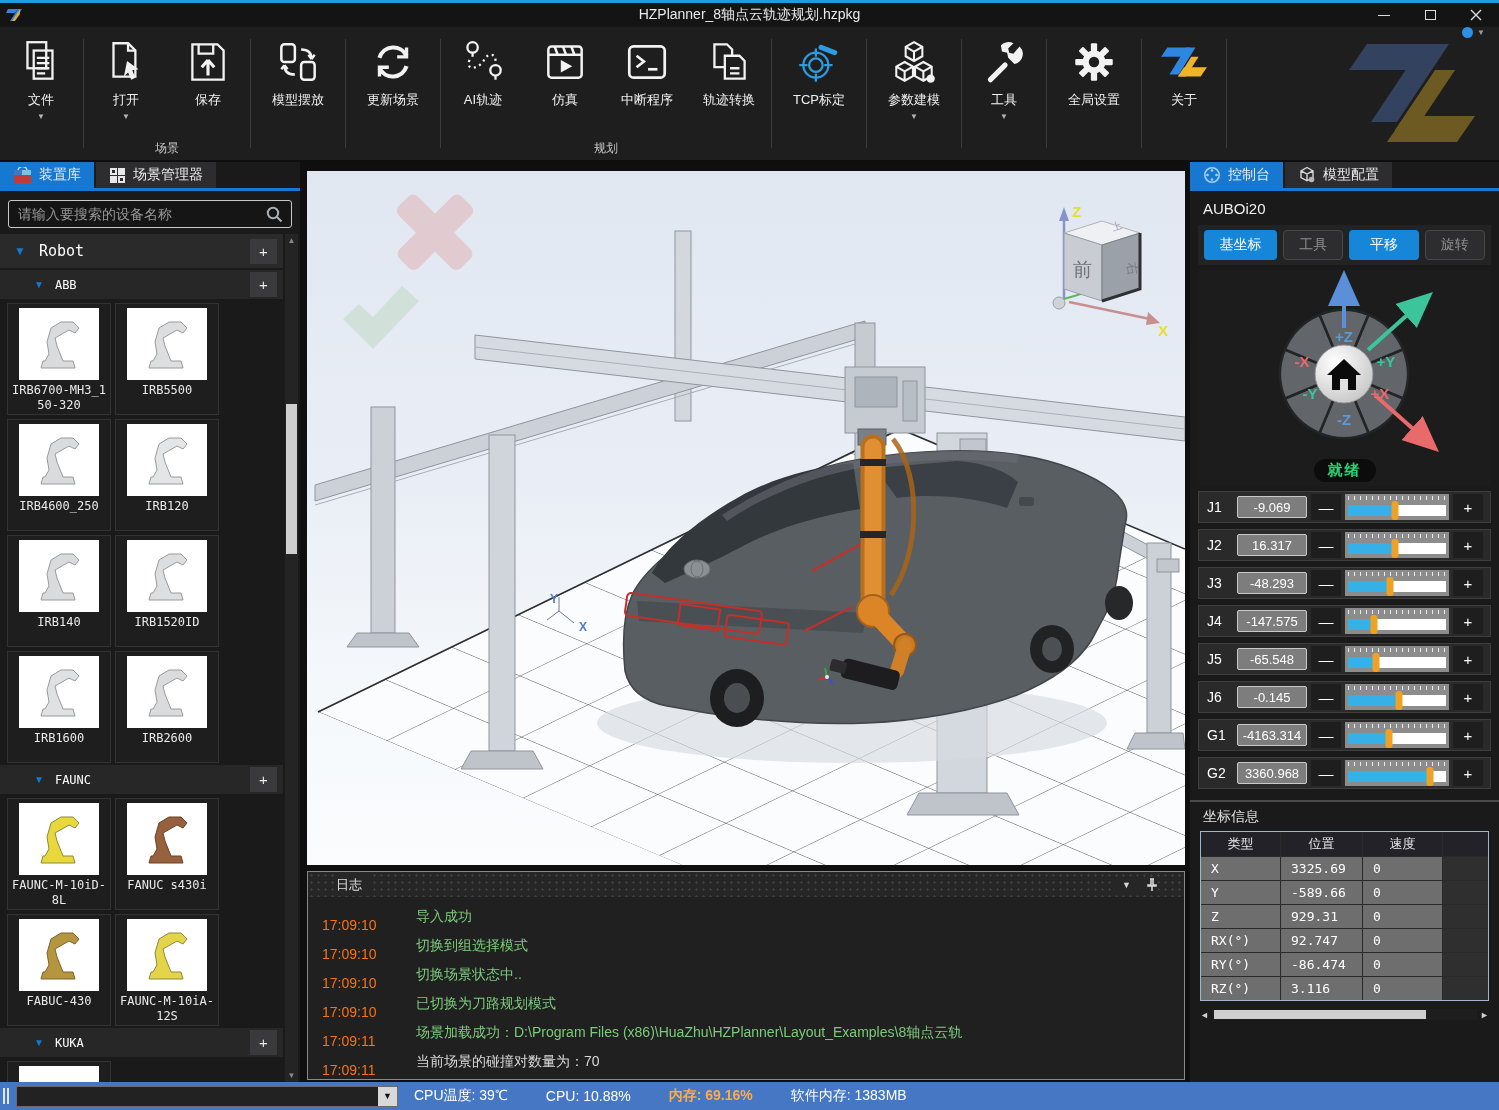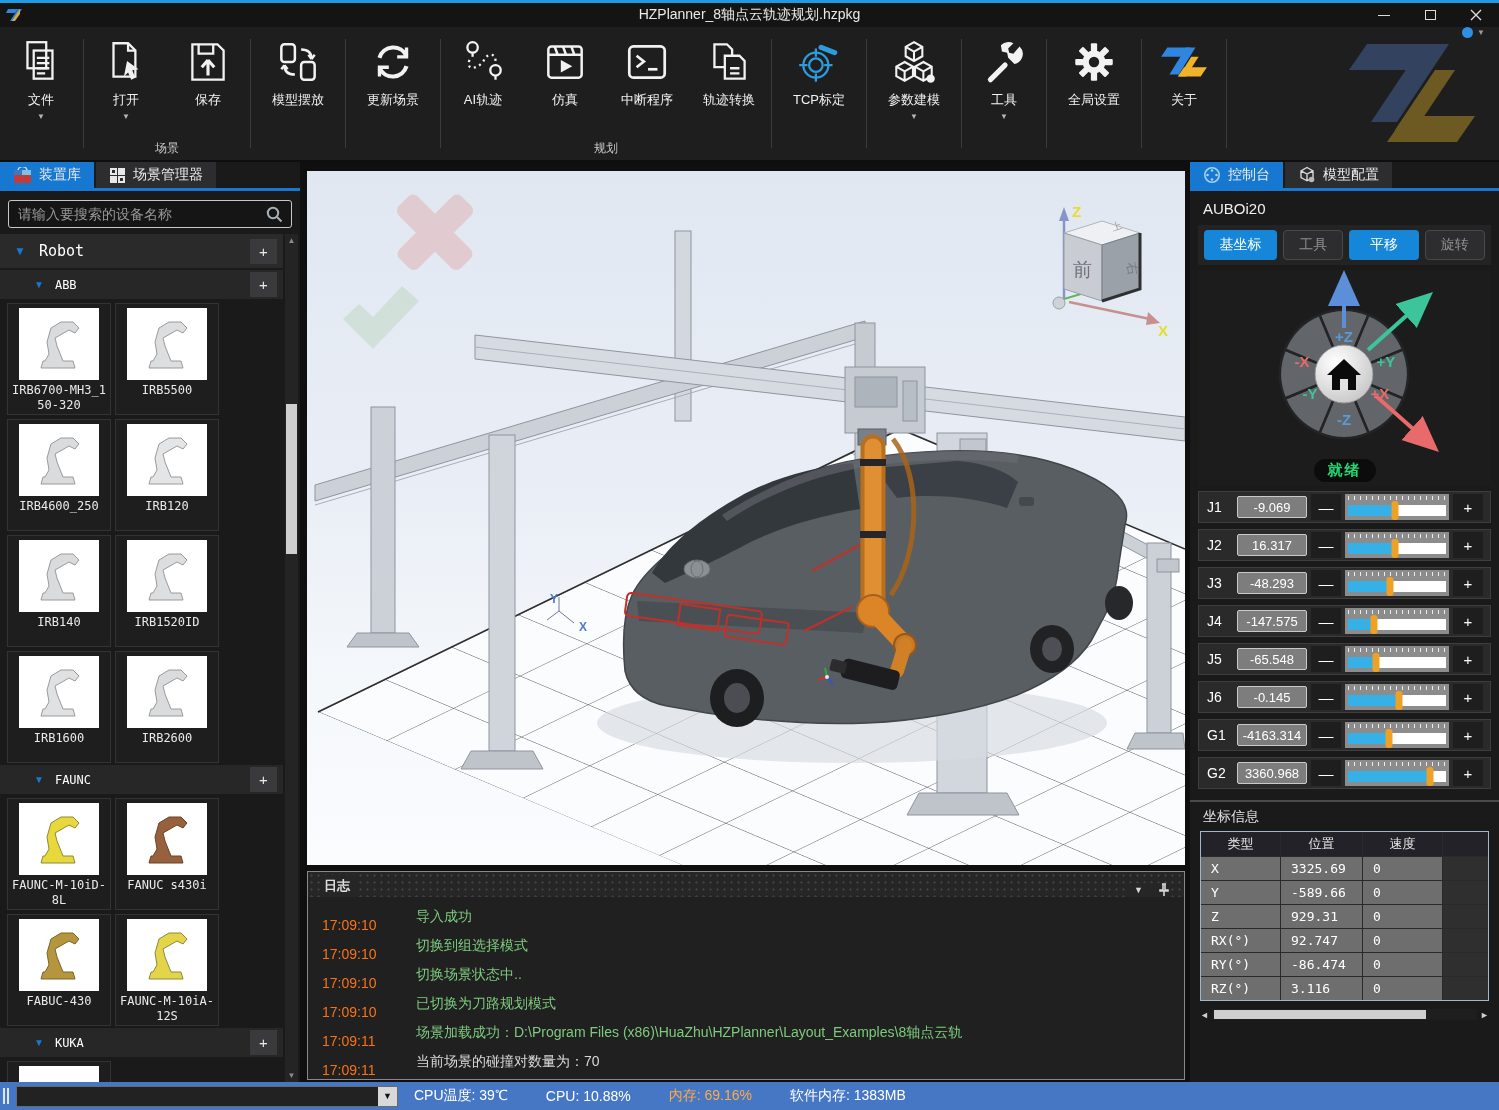--- a/index.html
+++ b/index.html
@@ -64,22 +64,22 @@
   .sb-scroll{position:absolute;right:2px;top:0;bottom:0;width:13px;background:#242424;color:#8a8a8a;}
   .sb-thumb{position:absolute;top:170px;height:150px;left:1px;right:1px;background:#cfcfcf;}
   .sb-arrow{position:absolute;left:0;right:0;text-align:center;font-size:8px;}
   .sb-arrow.up{top:2px;} .sb-arrow.dn{bottom:2px;}
 
   
   .center{width:878px;flex:none;display:flex;flex-direction:column;background:#0f0f0f;min-height:0;}
   .viewport{height:694px;margin-top:9px;flex:none;position:relative;background:#e8ecf4;}
   .viewport svg{display:block;}
   .log{flex:1;margin-top:6px;margin-bottom:2px;border:1px solid #888;background:#202020;display:flex;flex-direction:column;min-height:0;}
-  .log-header{height:25px;background:#262626;display:flex;align-items:flex-end;color:#e0e0e0;font-size:13px;padding:0 14px;flex:none;
-     background-image:radial-gradient(#3d3d3d 1px,transparent 1.2px);background-size:7px 7px;font-weight:bold;}
+  .log-header{height:25px;background:#262626;display:flex;align-items:center;color:#e0e0e0;font-size:13px;padding:0 26px;flex:none;
+     background-image:radial-gradient(#3d3d3d 1px,transparent 1.2px);background-size:7px 7px;}
   .log-title{background:#262626;padding:2px 8px 2px 2px;}
   .log-hdr-icons{margin-left:auto;display:flex;gap:15px;align-items:center;background:#262626;padding-left:8px;}
   .log-caret{font-size:9px;color:#d8d8d8;}
   .log-body{flex:1;overflow:hidden;padding-top:5px;}
   .log-row{display:flex;height:29px;align-items:center;font-size:14px;}
   .log-time{width:64px;margin-left:14px;color:#f97316;flex:none;margin-top:17px;}
   .log-msg{margin-left:30px;white-space:nowrap;}
 
   
   .right{width:309px;flex:none;background:#1a1a1a;display:flex;flex-direction:column;min-height:0;}
@@ -966,16 +966,16 @@
   <div class="statusbar">
     <div class="grip">
         <i></i>
         <i></i>
       </div>
     <div class="sb-combo">
       <div class="sb-combo-btn">▼</div>
     </div>
     <span class="sb-item first">CPU温度: 39℃</span>
     <span class="sb-item">CPU: 10.88%</span>
-    <span class="sb-item" style="color: rgb(255, 171, 69);">内存: 69.16%</span>
+    <span class="sb-item" style="color: rgb(255, 171, 69); font-weight: bold;">内存: 69.16%</span>
     <span class="sb-item">软件内存: 1383MB</span>
   </div>
 </div>
 
 </body></html>

